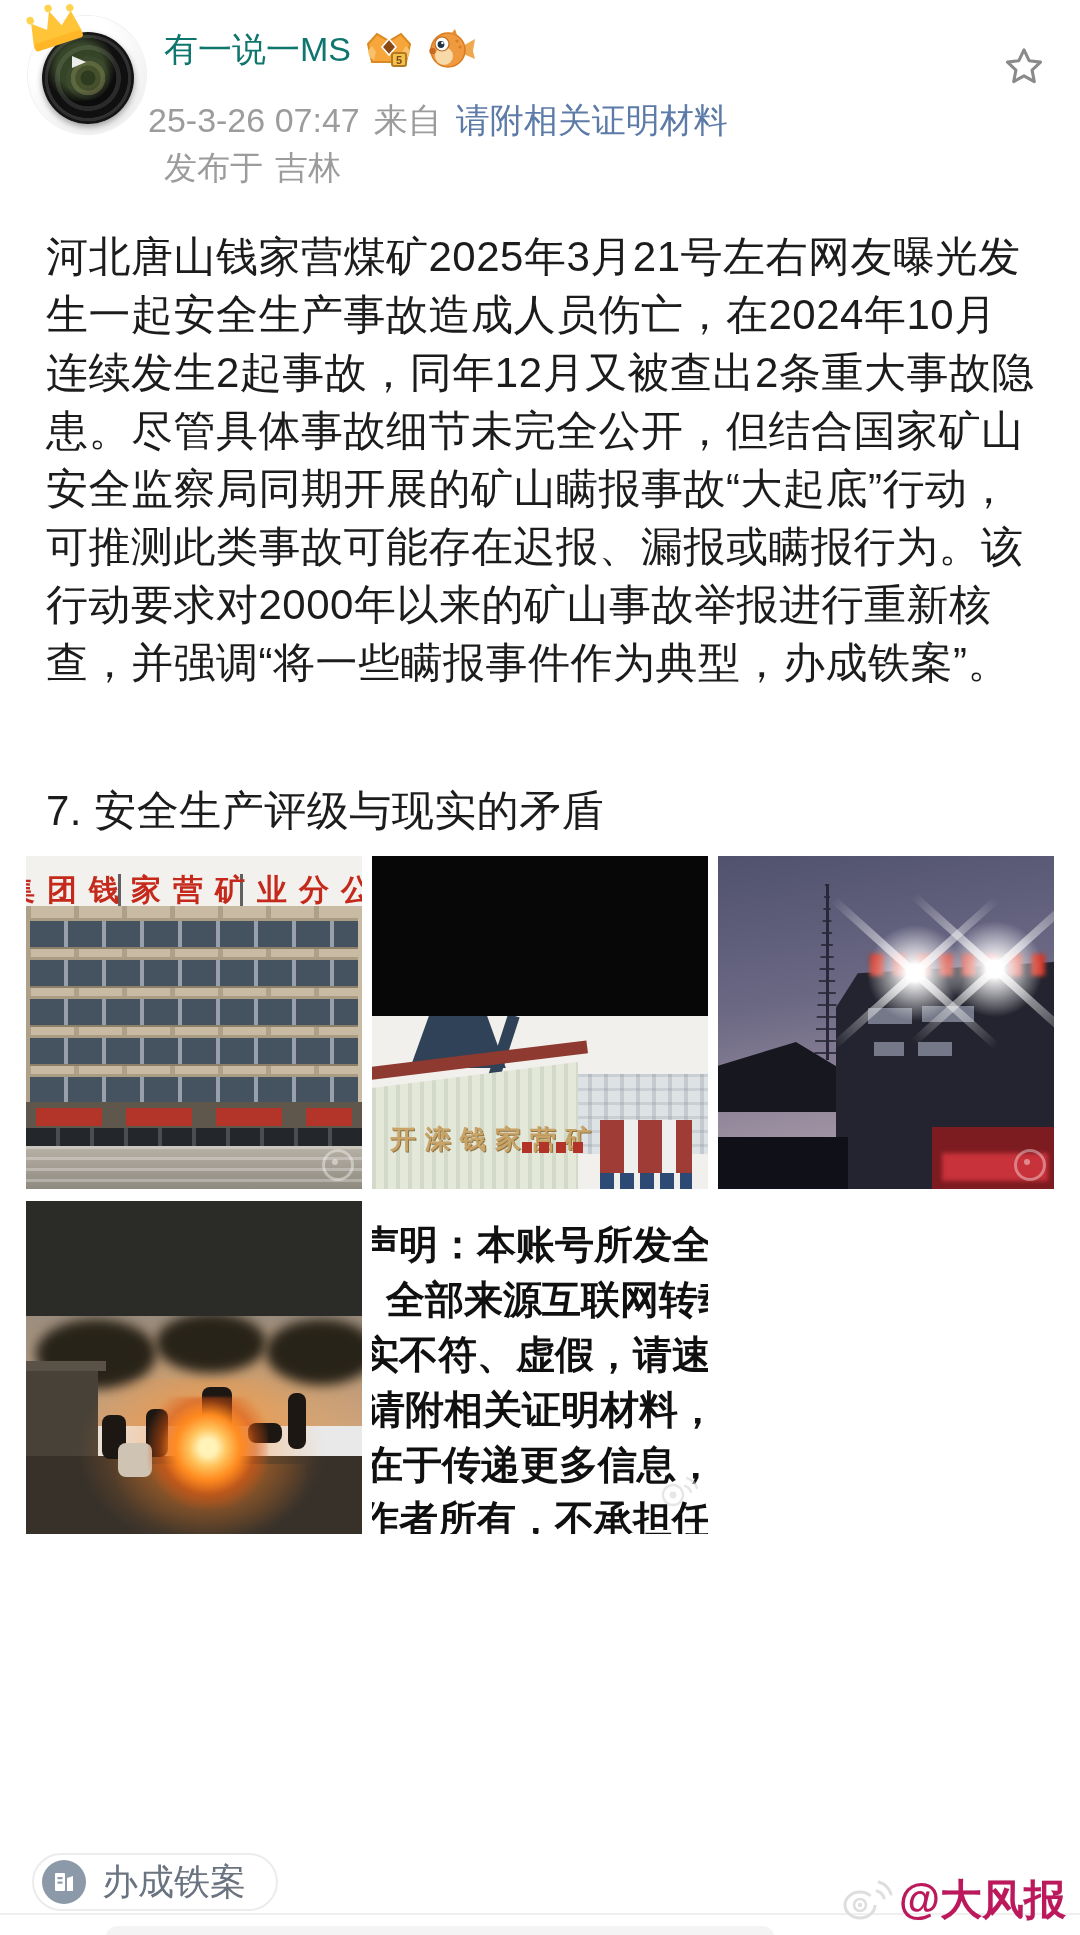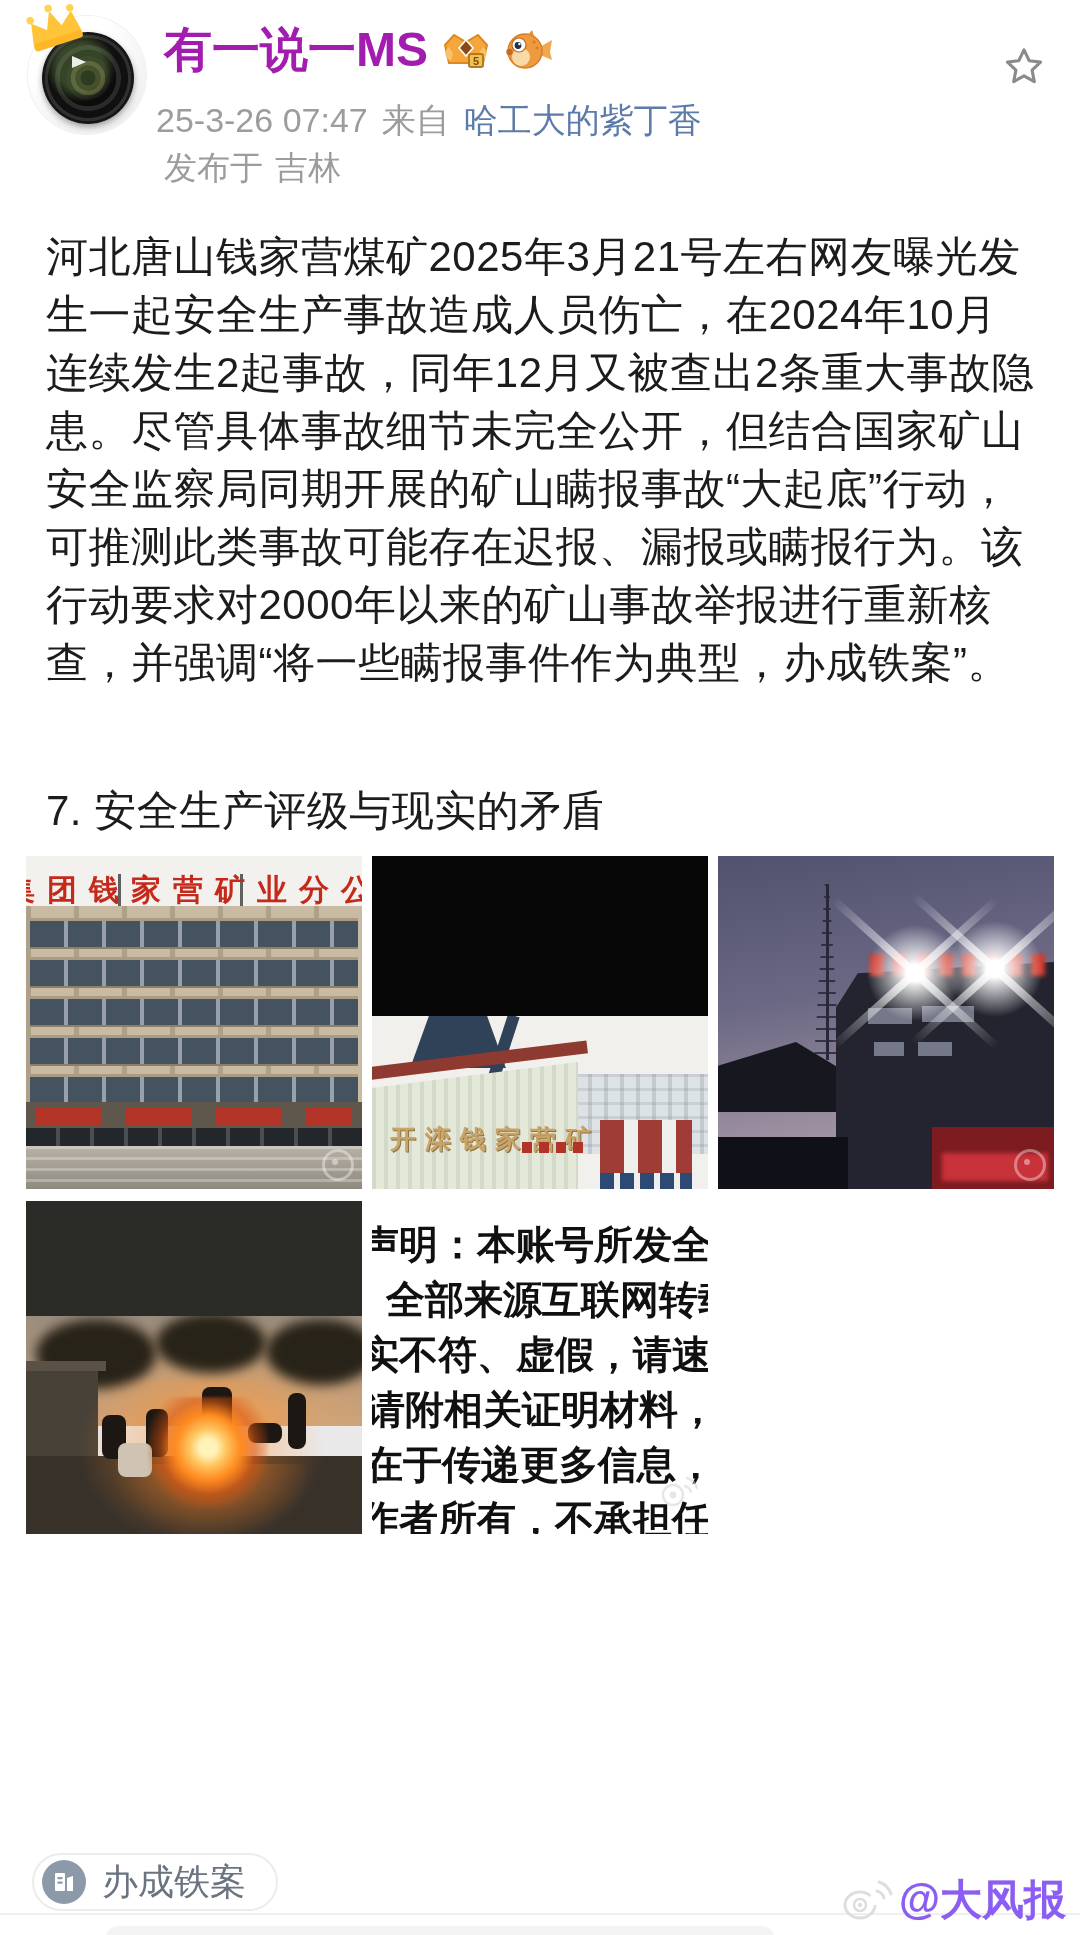--- a/index.html
+++ b/index.html
@@ -15,22 +15,22 @@
     box-shadow:0 0 0 1px #f0f0f0;}
   .lens{position:absolute;left:14px;top:16px;width:92px;height:92px;border-radius:50%;
     background:
       radial-gradient(circle at 42% 38%, rgba(130,170,90,.35) 0 30%, rgba(0,0,0,0) 45%),
       radial-gradient(circle,#000 0 11%,#262014 12% 19%,#4a4430 20% 26%,#151515 27% 33%,#0c0c0c 34% 43%,#2a2a2a 44% 50%,#101010 51% 61%,#303030 62% 66%,#151515 67% 100%);
     box-shadow:0 3px 6px rgba(0,0,0,.35);}
   .lens-tri{position:absolute;left:44px;top:40px;width:14px;height:12px;background:#fff;
     clip-path:polygon(0 0,100% 50%,0 100%);opacity:.9;}
   .crown-av{position:absolute;left:-8px;top:-12px;transform:rotate(-18deg);}
   .name-row{position:absolute;left:164px;top:26px;display:flex;align-items:center;gap:12px;}
-  .username{font-size:48px;font-weight:700;color:#a21caf;line-height:1;}
-  .meta-row{position:absolute;left:156px;top:98px;font-size:34px;color:#9c9c9c;display:flex;gap:14px;align-items:baseline;}
+  .username{font-size:34px;font-weight:400;color:#0f766e;line-height:1;}
+  .meta-row{position:absolute;left:148px;top:98px;font-size:34px;color:#9c9c9c;display:flex;gap:14px;align-items:baseline;}
   .meta-row .src{color:#5d7ba8;}
   .loc-row{position:absolute;left:164px;top:146px;font-size:33px;color:#9c9c9c;display:flex;gap:12px;}
   .star{position:absolute;right:34px;top:44px;width:44px;height:44px;}
   
   .text{padding:16px 30px 0 30px;font-size:42px;line-height:58px;color:#1c1c1c;letter-spacing:.5px;}
   .text p{margin:16px;}
   .spacer{height:58px;}
   
   .grid{margin-top:14px;padding:0 26px;display:grid;grid-template-columns:repeat(3,1fr);gap:12px 10px;}
   .tile{position:relative;height:333px;overflow:hidden;background:#e9e9e9;}
@@ -125,21 +125,21 @@
   .dl:nth-child(5){margin-left:4px;}
   .t5-mark{position:absolute;right:10px;bottom:26px;opacity:.5;}
   
   .tag-pill{position:absolute;left:32px;top:1853px;height:58px;border:2px solid #ececec;border-radius:31px;
     display:flex;align-items:center;gap:16px;padding:0 30px 0 8px;background:#fff;box-sizing:border-box;}
   .tag-circle{width:44px;height:44px;border-radius:50%;background:#8c99a8;display:flex;align-items:center;justify-content:center;}
   .tag-label{font-size:36px;color:#6a7380;}
   .divider{position:absolute;left:0;top:1913px;width:100%;height:2px;background:#efefef;}
   .comment-hint{position:absolute;left:105px;top:1926px;width:670px;height:26px;border-radius:14px;background:#f4f4f4;}
   .watermark{position:absolute;right:14px;top:1872px;display:flex;align-items:center;gap:2px;
-    color:#8b5cf6;font-size:42px;font-weight:bold;z-index:5;text-shadow:0 0 1px #c9c9c9;}
+    color:#be185d;font-size:42px;font-weight:bold;z-index:5;text-shadow:0 0 1px #c9c9c9;}
 </style>
 </head>
 <body>
 
 <div class="header">
   <div class="avatar">
     <div class="lens"></div>
     <div class="lens-tri"></div>
     <svg class="crown-av" width="66" height="46" viewBox="0 0 60 42">
       <polygon points="8,32 12,12 24,22 31,6 38,22 50,12 54,32" fill="#ffc437"></polygon>
@@ -170,21 +170,21 @@
       <circle cx="5.5" cy="24" r="3.2" fill="#c76a22"></circle>
       <path d="M24 7 L28 2 L30 8" fill="#e88c30"></path>
       <circle cx="30" cy="14" r="1.6" fill="#d97c22"></circle>
       <circle cx="33" cy="20" r="1.6" fill="#d97c22"></circle>
     </svg>
   </div>
 
   <div class="meta-row">
     <span>25-3-26 07:47</span>
     <span>来自</span>
-    <span class="src">哈工大的紫丁香</span>
+    <span class="src">请附相关证明材料</span>
   </div>
   <div class="loc-row">
     <span>发布于</span>
     <span>吉林</span>
   </div>
 
   <svg class="star" viewBox="0 0 24 24">
     <path d="M12 3.2 L14.8 9.1 L21 9.9 L16.4 14.2 L17.6 20.5 L12 17.4 L6.4 20.5 L7.6 14.2 L3 9.9 L9.2 9.1 Z" fill="none" stroke="#8a8a8a" stroke-width="1.7" stroke-linejoin="round"></path>
   </svg>
 </div>

